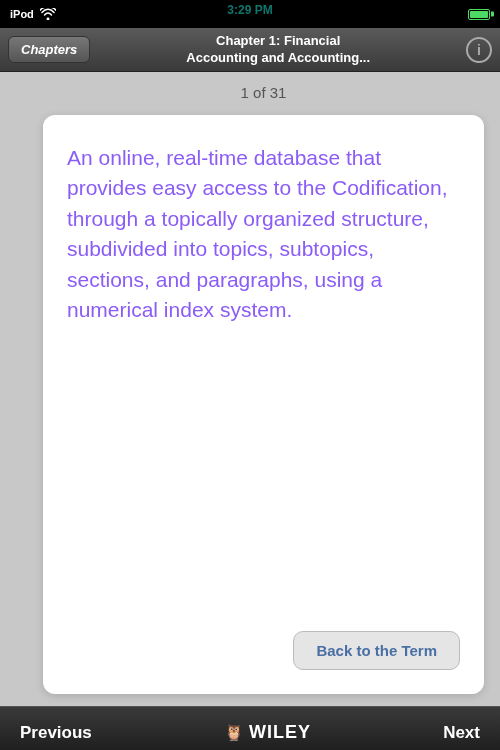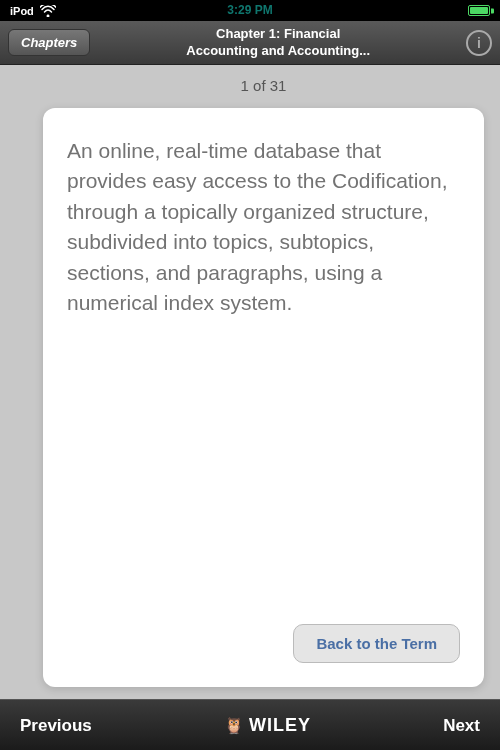--- a/index.html
+++ b/index.html
@@ -12,21 +12,21 @@
       width: 500px;
       height: 750px;
       background: #c8c8c8;
       font-family: -apple-system, 'Helvetica Neue', Helvetica, Arial, sans-serif;
       overflow: hidden;
       position: relative;
     }
 
     
     .status-bar {
-      height: 21px;
+      height: 28px;
       background: #000;
       display: flex;
       align-items: center;
       justify-content: space-between;
       padding: 0 10px;
     }
 
     .status-left {
       display: flex;
       align-items: center;
@@ -164,21 +164,21 @@
       flex: 1;
       display: flex;
       flex-direction: column;
       justify-content: space-between;
       box-shadow: 0 2px 8px rgba(0,0,0,0.15);
     }
 
     .card-text {
       font-size: 21px;
       line-height: 1.45;
-      color: #737373;
+      color: #8b5cf6;
       font-weight: 400;
     }
 
     .back-btn {
       align-self: flex-end;
       background: #e5e5e5;
       border: 1.5px solid #bbb;
       border-radius: 10px;
       color: #4a6fa5;
       font-size: 15px;

